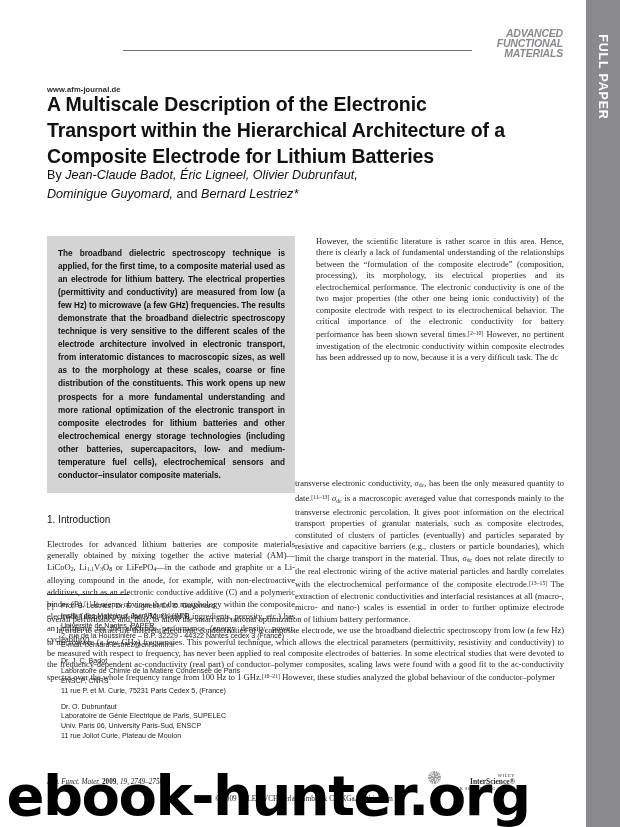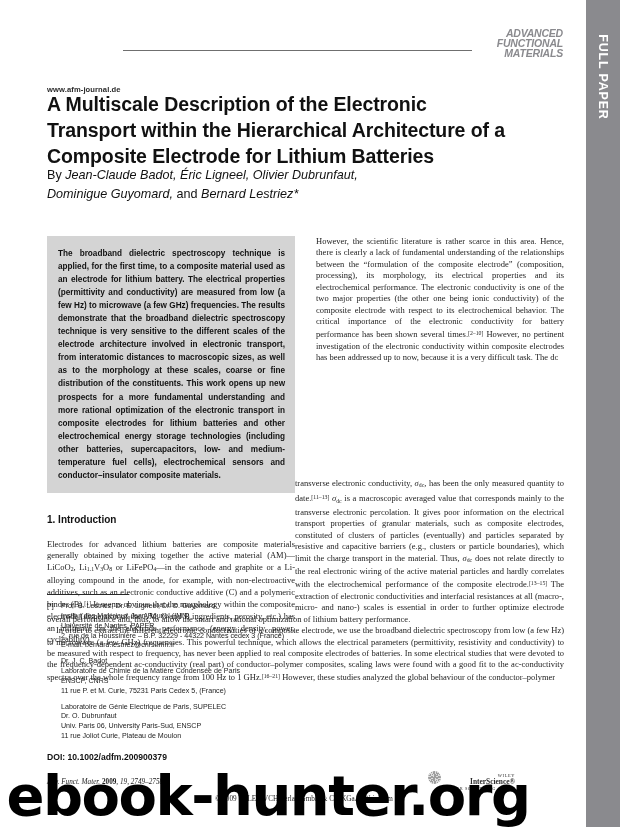--- a/index.html
+++ b/index.html
@@ -140,21 +140,21 @@
     line-height: 13.05px;
     color: #111111;
     text-align: justify;
     text-justify: inter-word;
   }
 
   
   .section-heading {
     margin-top: 21px;
     font-family: "Liberation Sans", sans-serif;
-    font-weight: bold;
+    font-weight: normal;
     font-size: 10px;
     color: #111111;
   }
 
   
   .body-text {
     font-family: "Liberation Serif", serif;
     font-size: 8.5px;
     line-height: 11.45px;
     color: #1c1c1c;
@@ -341,26 +341,25 @@
         <div>2, rue de la Houssinière – B.P. 32229 - 44322 Nantes cedex 3 (France)</div>
         <div>E-mail: bernard.lestriez@cnrs-imn.fr</div>
       </div>
       <div class="aff-group first">
         <div>Dr. J. C. Badot</div>
         <div>Laboratoire de Chimie de la Matière Condensée de Paris</div>
         <div>ENSCP, CNRS</div>
         <div>11 rue P. et M. Curie, 75231 Paris Cedex 5, (France)</div>
       </div>
       <div class="aff-group first">
+        <div>Dr. O. Dubrunfaut</div>
         <div>Laboratoire de Génie Electrique de Paris, SUPELEC</div>
-        <div>Dr. O. Dubrunfaut</div>
         <div>Univ. Paris 06, University Paris-Sud, ENSCP</div>
         <div>11 rue Joliot Curie, Plateau de Moulon</div>
       </div>
-      <div class="doi">DOI: 10.1002/adfm.200900379</div>
     </div>
   </div>
 
   <div class="footer">
     <div class="f-left"><span>Adv. Funct. Mater.</span> <b>2009</b><span>, 19, 2749–2758</span></div>
     <div class="f-center">© 2009 WILEY-VCH Verlag GmbH &amp; Co. KGaA, Weinheim</div>
     <div class="wiley-mark"></div>
     <div class="f-right">
       <div class="ws-small">WILEY</div>
       <div class="ws-big">InterScience®</div>

